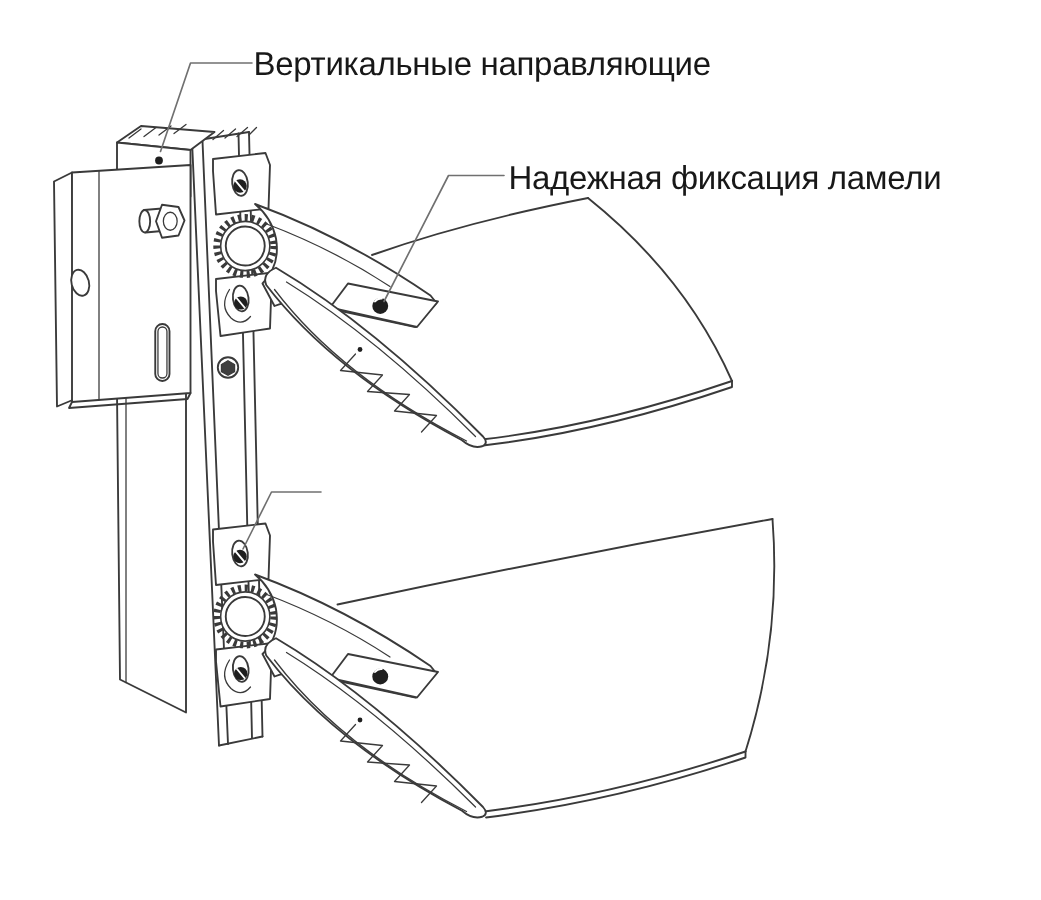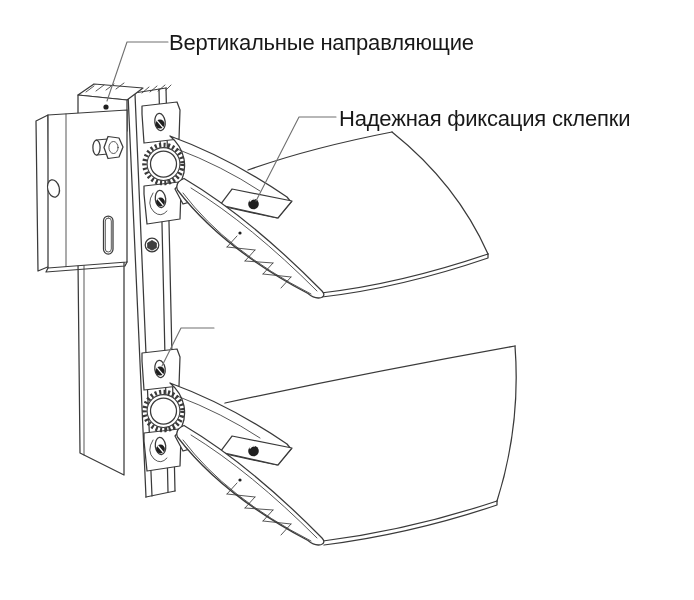--- a/index.html
+++ b/index.html
@@ -122,14 +122,14 @@
     </g>
 
     <use href="#asm" transform="translate(0,247)"></use>
 
     <path class="ldr" d="M168,42 L127,42 L107,101"></path>
     <path class="ldr" d="M336,117 L299,117 L256,201"></path>
     <path class="ldr" d="M214,328 L181,328 L162,366"></path>
   </svg>
 
   <div class="callout" style="left:169px;top:30px">Вертикальные направляющие</div>
-  <div class="callout" style="left:339px;top:106px">Надежная фиксация склепки</div>
+  <div class="callout" style="left:339px;top:106px">Надежная фиксация ламели</div>
 </div>
 
 </body></html>

